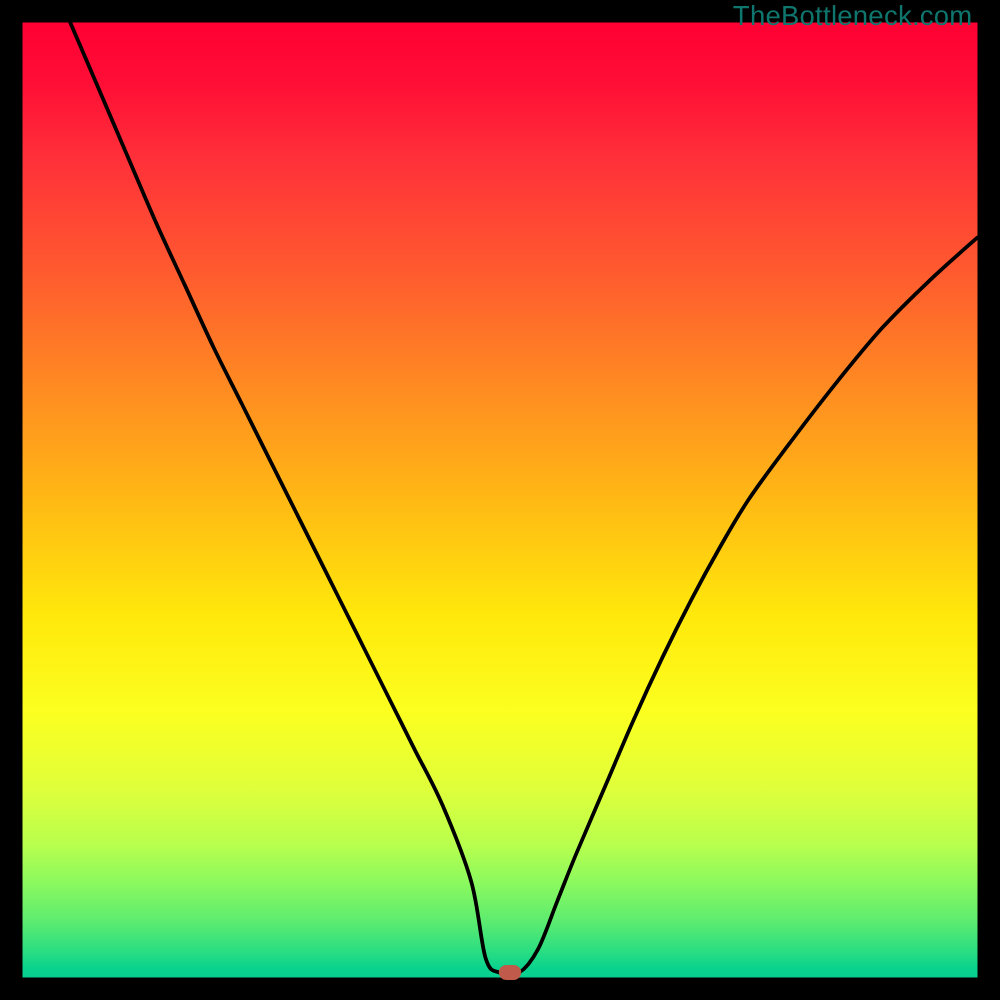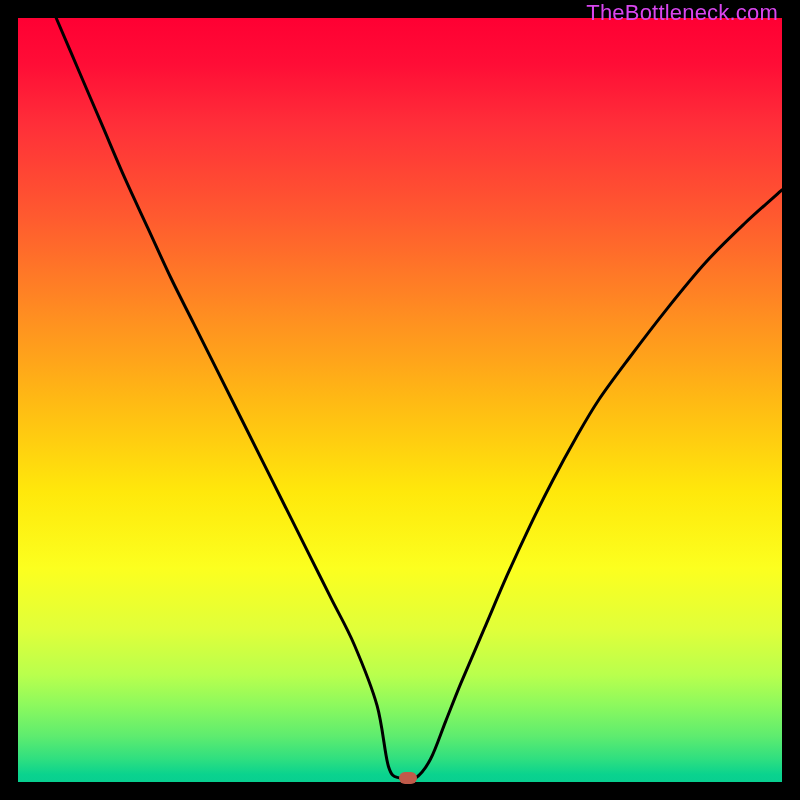--- a/index.html
+++ b/index.html
@@ -39,21 +39,21 @@
       #5eec6f 94%,
       #2fdf80 97%,
       #0ad38e 99%,
       #08cf90 100%
     );
   }
   .attribution {
     position: absolute;
     top: 0px;
     right: 22px;
-    color: #d946ef;
+    color: #0f766e;
     font-size: 22px;
     font-weight: 500;
     letter-spacing: 0.2px;
     user-select: none;
   }
   svg.curve {
     position: absolute;
     left: 0;
     top: 0;
     width: 764px;

